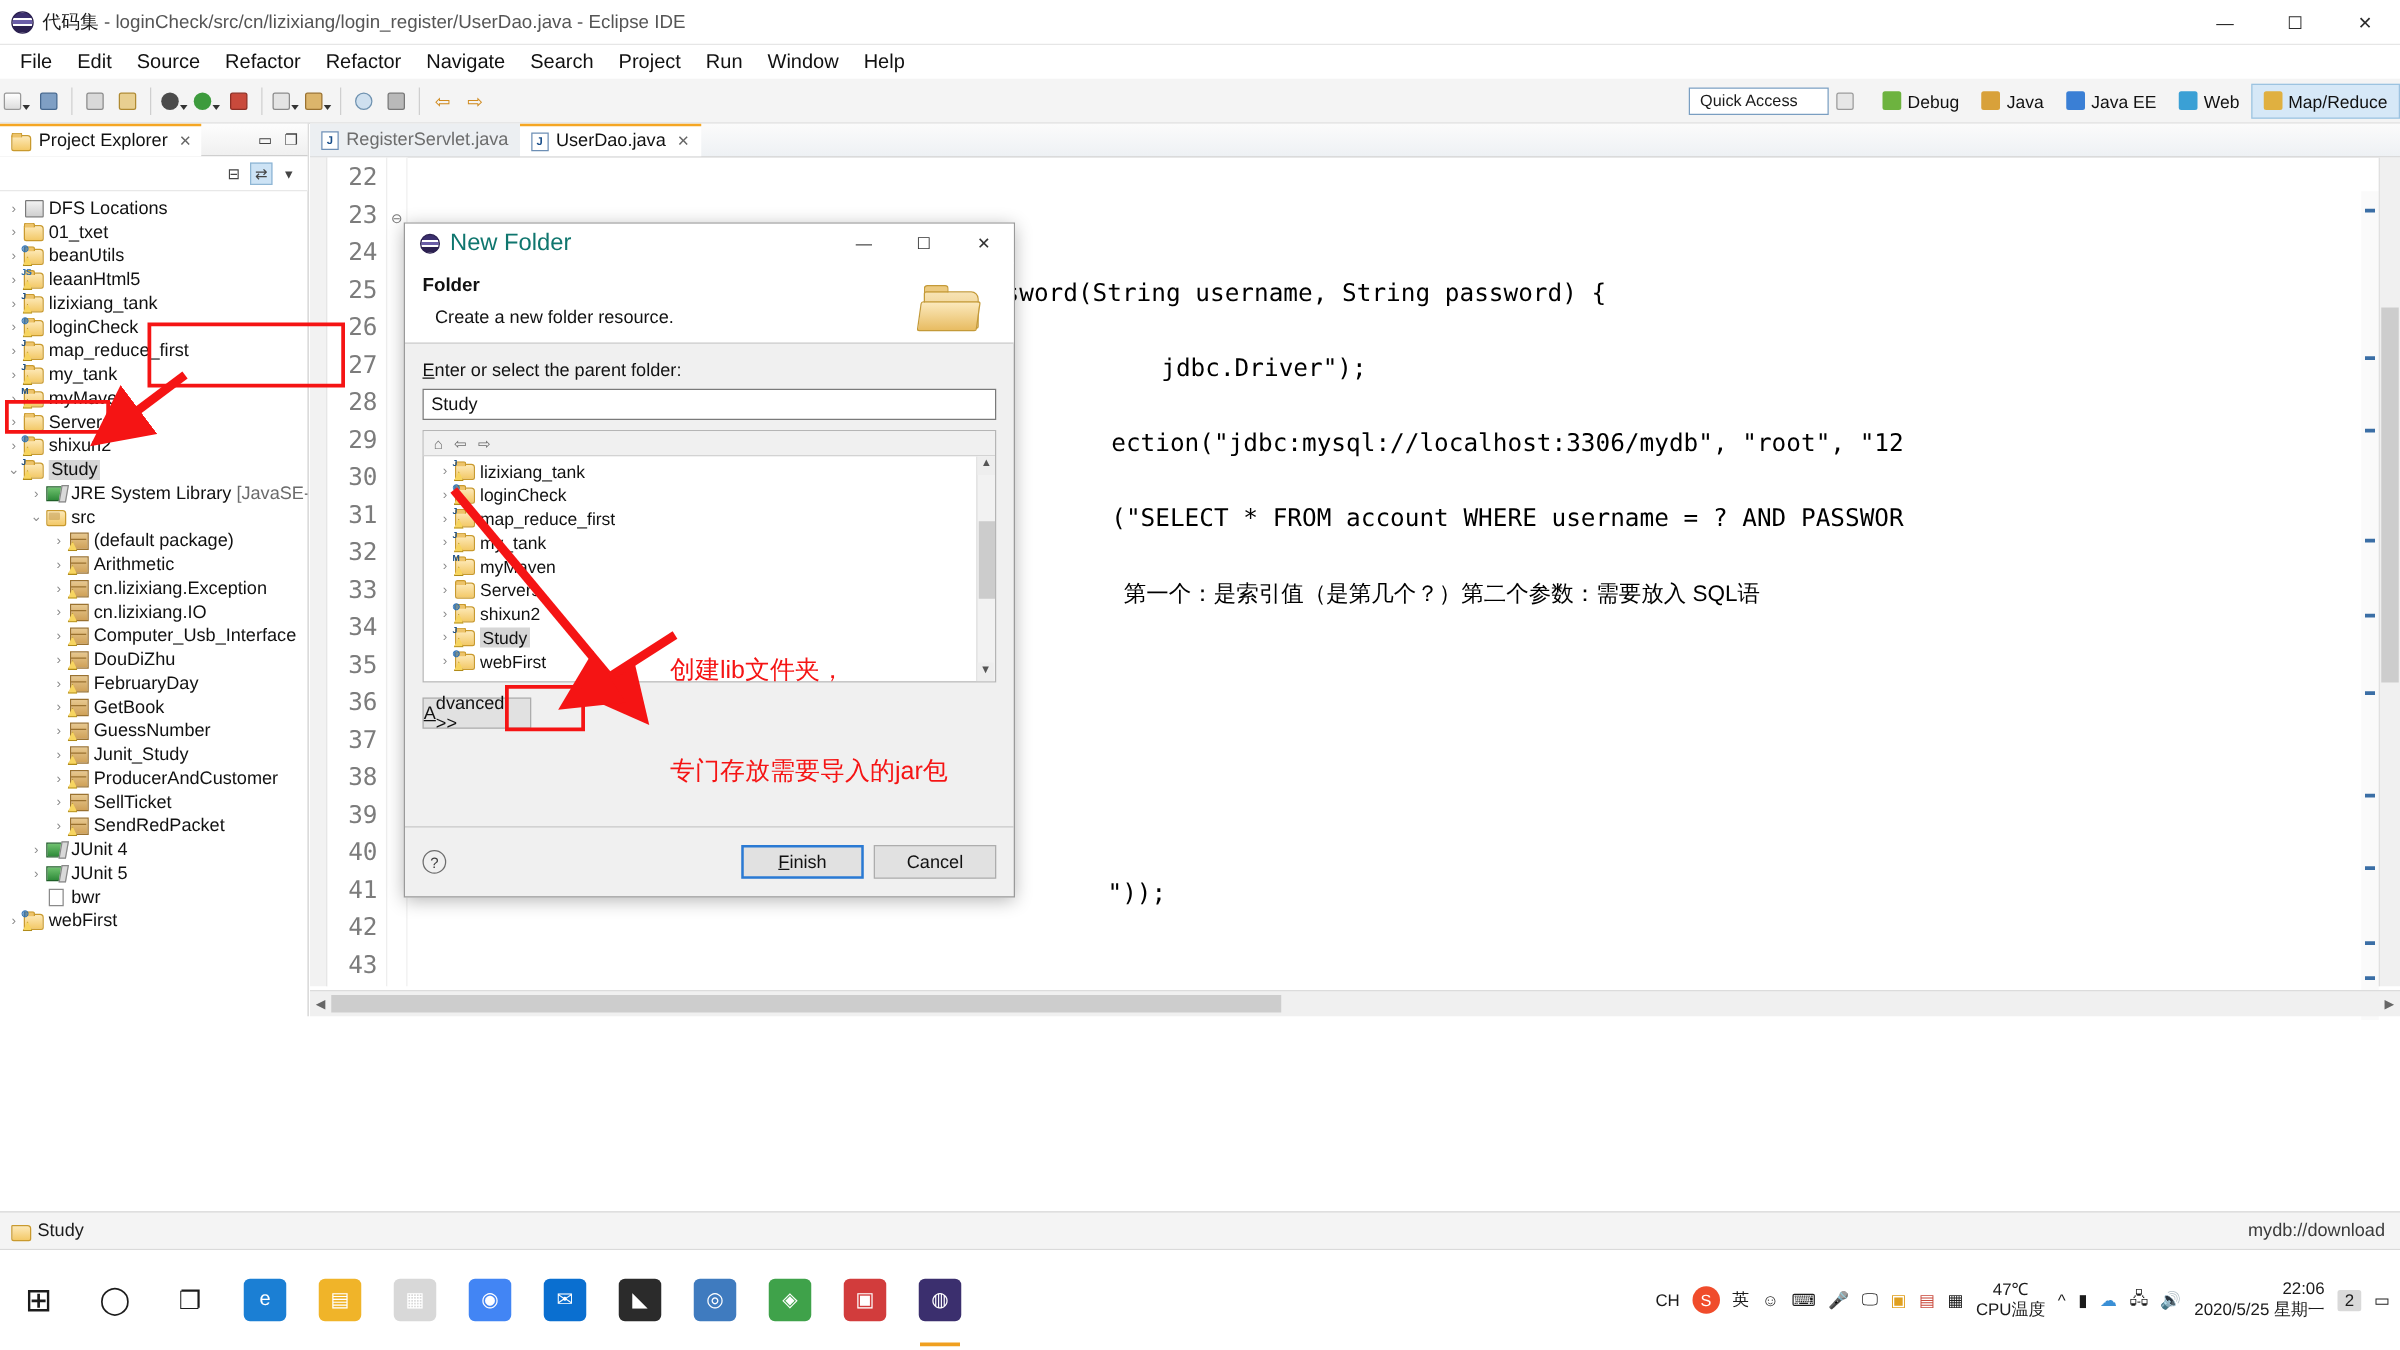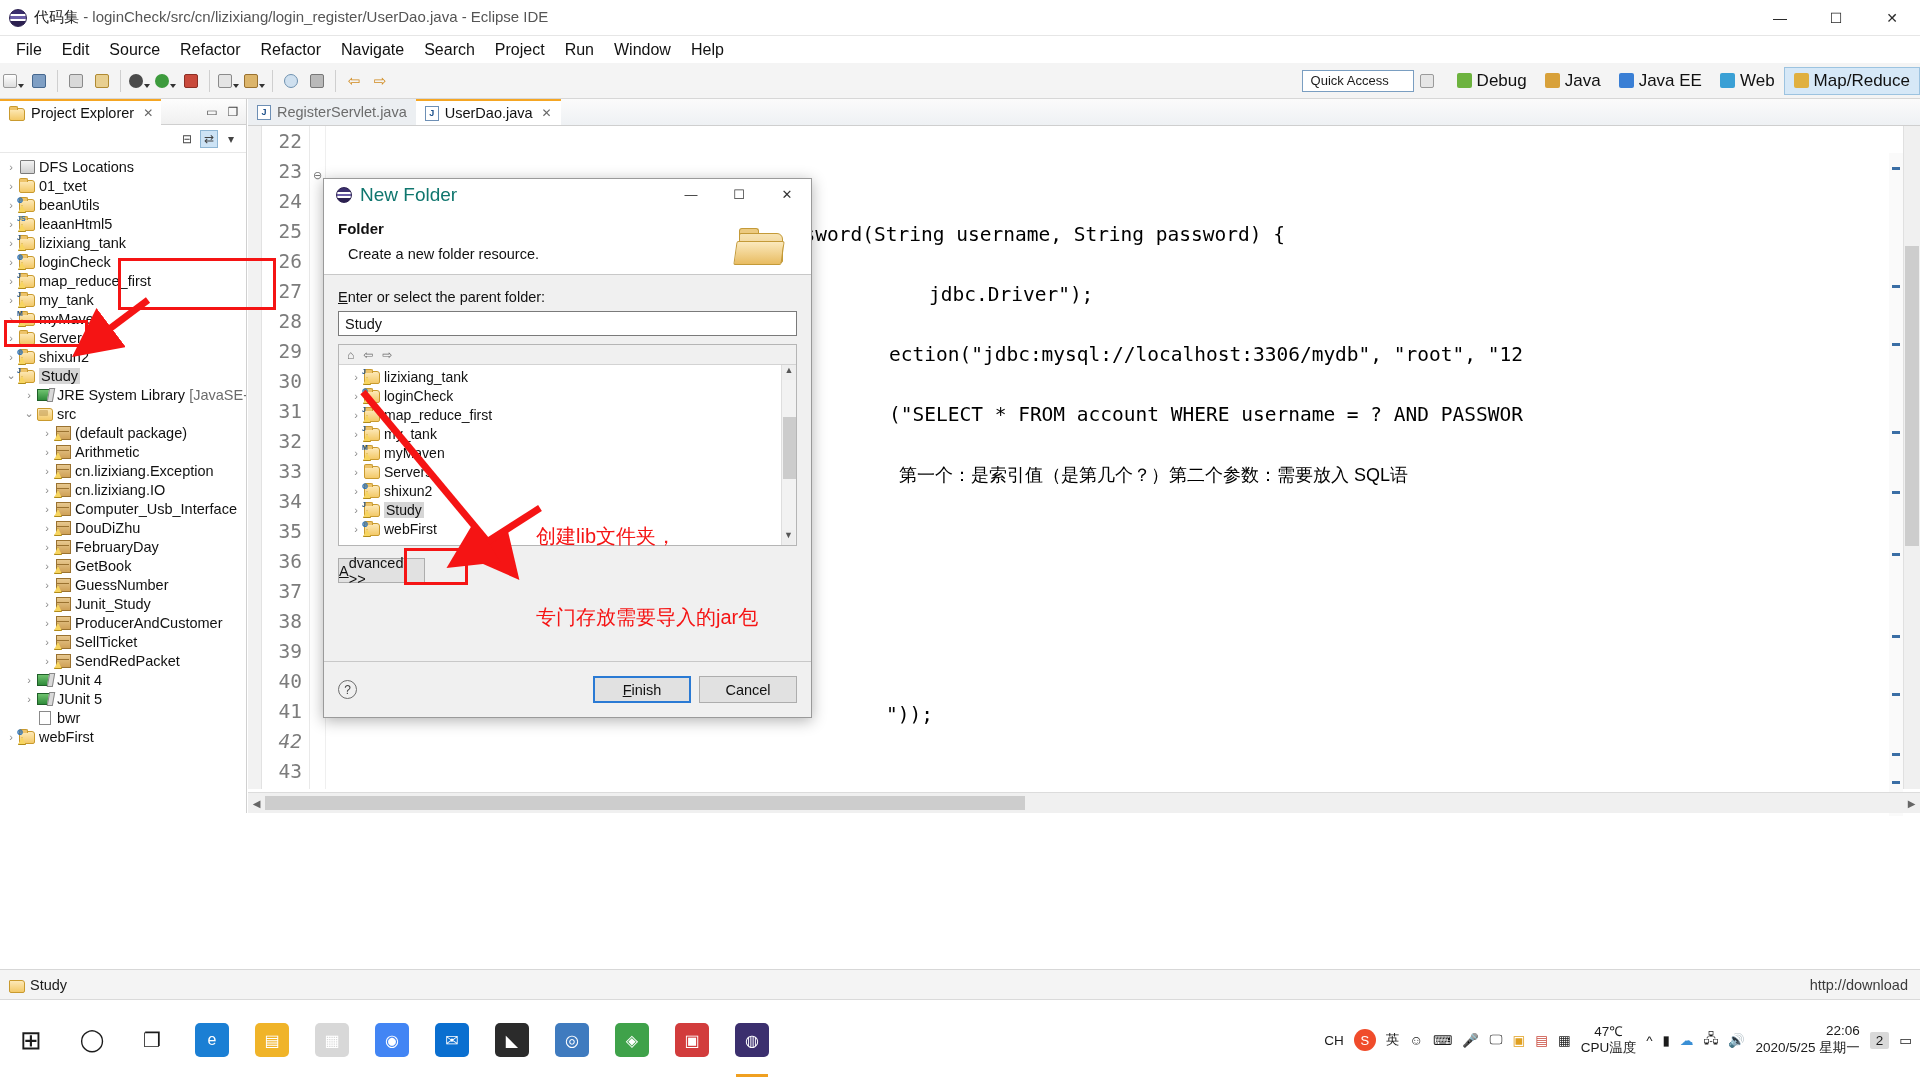--- a/index.html
+++ b/index.html
@@ -59,21 +59,21 @@
   .quick-access {
     margin-left: auto; display: flex; align-items: center;
   }
   .qa-box {
     height: 22px; border: 1px solid #7a9ec1; background: #fff;
     font-size: 13px; color: #1b1b1b; padding: 2px 8px; min-width: 112px;
     display: flex; align-items: center;
   }
   .persp-bar { display: flex; align-items: center; margin-left: 8px; }
   .persp {
-    display: flex; align-items: center; gap: 5px; font-size: 17px;
+    display: flex; align-items: center; gap: 5px; font-size: 14px;
     padding: 3px 9px; color: #111; height: 28px;
   }
   .persp.active { background: #d6e8f7; border: 1px solid #9cc3e0; }
   .pi { width: 15px; height: 15px; border-radius: 2px; display:inline-block; }
 
   
   .left-panel {
     position: absolute; top: 99px; left: 0; width: 247px; height: 714px;
     background: #ffffff; border-right: 1px solid #d0d0d0;
   }
@@ -737,21 +737,21 @@
           <div style="height: 30px;">32</div>
           <div style="height: 30px;">33</div>
           <div style="height: 30px;">34</div>
           <div style="height: 30px;">35</div>
           <div style="height: 30px;">36</div>
           <div style="height: 30px;">37</div>
           <div style="height: 30px;">38</div>
           <div style="height: 30px;">39</div>
           <div style="height: 30px;">40</div>
           <div style="height: 30px;">41</div>
-          <div style="height: 30px; font-style: italic;">42</div>
+          <div style="height: 30px;">42</div>
           <div style="height: 30px;">43</div>
           <div style="height: 30px;">44</div>
         </div>
       <div class="fold-col" id="foldcol">
           <div class="fold-mark"></div>
           <div class="fold-mark">⊖</div>
           <div class="fold-mark"></div>
           <div class="fold-mark"></div>
           <div class="fold-mark"></div>
           <div class="fold-mark"></div>
@@ -806,21 +806,21 @@
       <div class="hs-arrow">▶</div>
     </div>
   </div>
 
   <div class="statusbar">
     <div class="sb-left">
       <span class="ic-java-proj" style="width:16px;height:14px;position:relative;display:inline-block"></span>
       <span>Study</span>
     </div>
     <div class="sb-right">
-      <span>http://download</span>
+      <span>mydb://download</span>
     </div>
   </div>
 
   <div class="dialog">
     <div class="dlg-title">
       <div class="dlg-ico"></div>
       <div class="dlg-title-text">New Folder</div>
       <div class="dlg-wbtns">
         <div class="dlg-wbtn">—</div>
         <div class="dlg-wbtn">☐</div>

